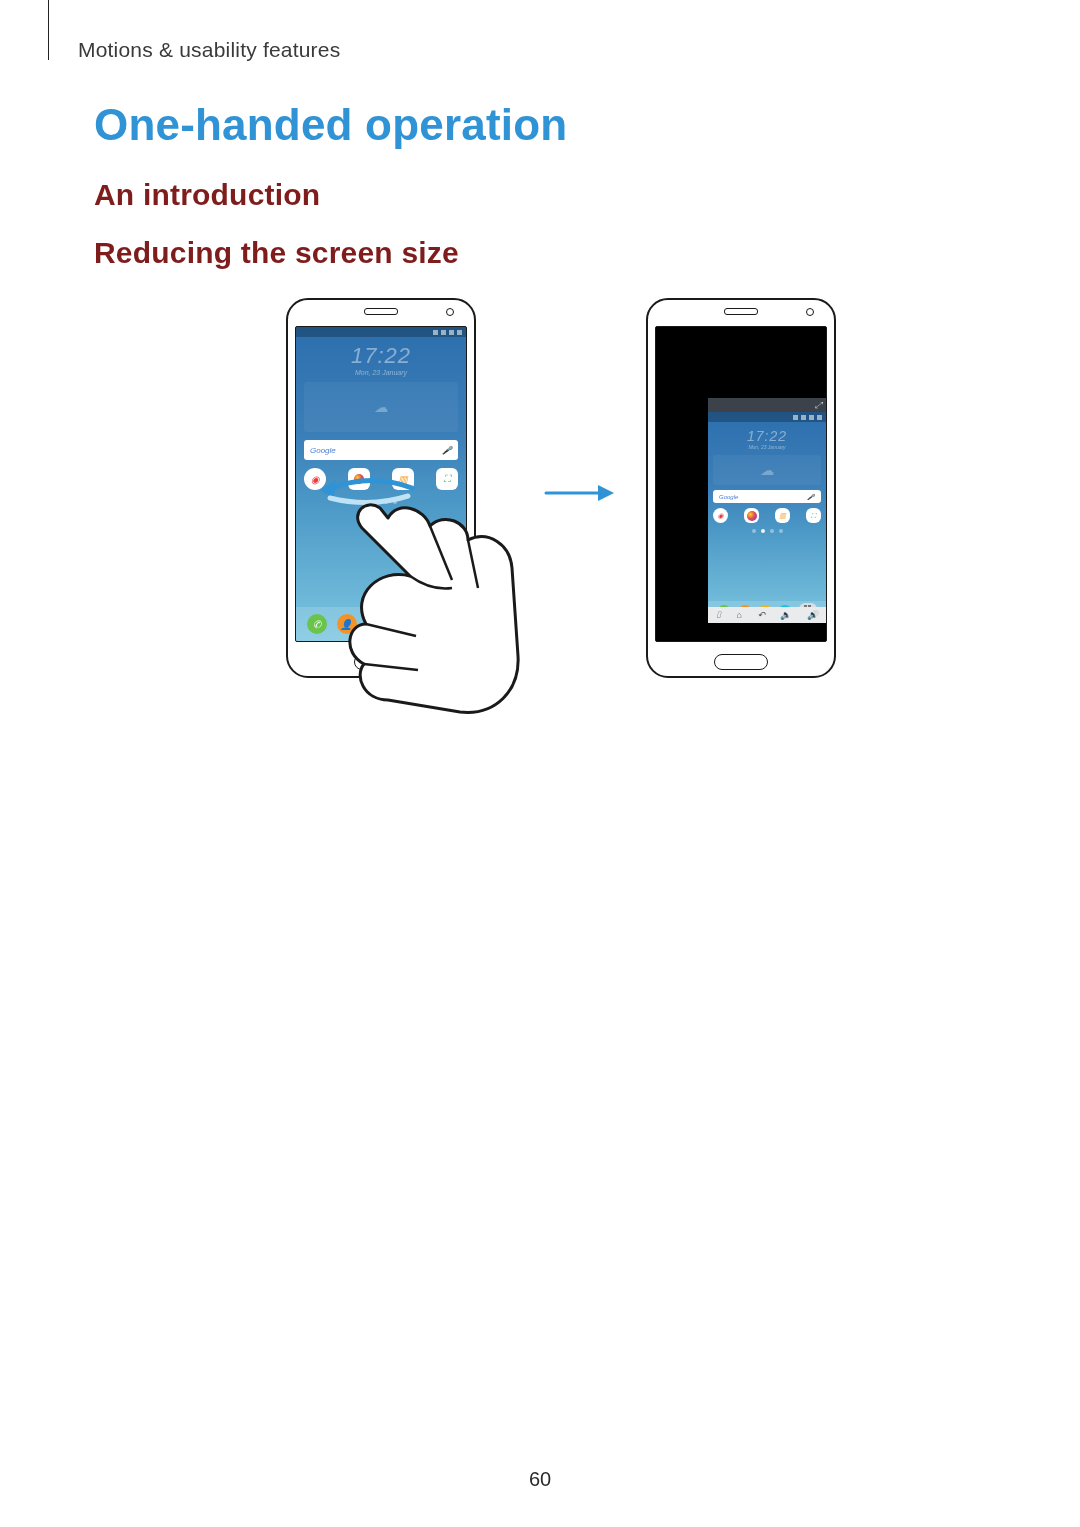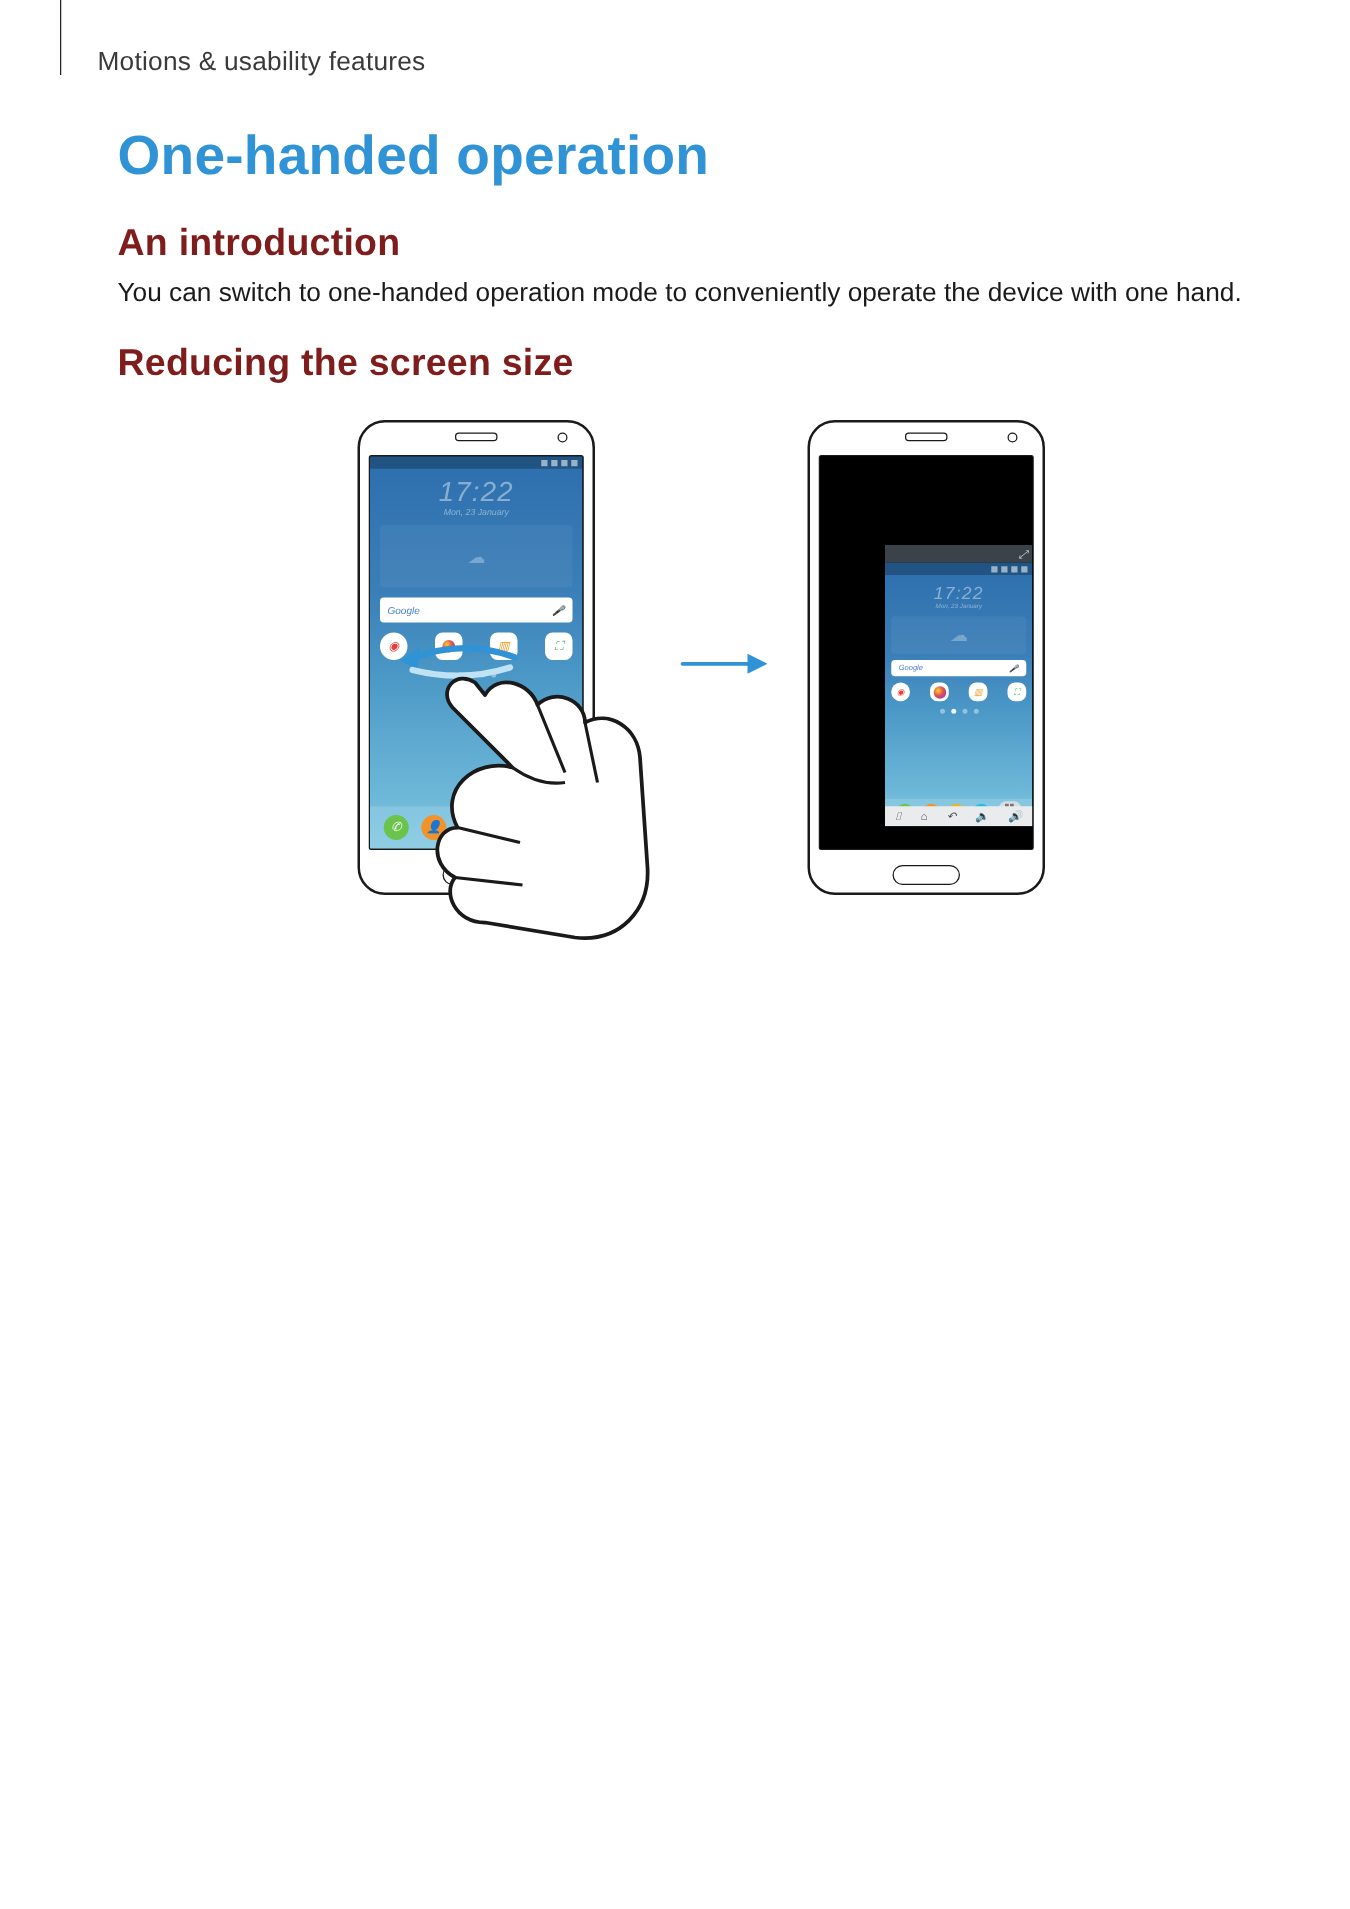--- a/index.html
+++ b/index.html
@@ -216,21 +216,20 @@
 <body>
 
 <div class="page">
   <div class="margin-rule"></div>
   <div class="running-head">Motions &amp; usability features</div>
 
   <div class="content">
     <h1 class="title">One-handed operation</h1>
 
     <h2 class="section">An introduction</h2>
-    <p class="body">You can switch to one-handed operation mode to conveniently operate the device with one hand.</p>
 
     <h2 class="section">Reducing the screen size</h2>
 
     <div class="figure-row">
 
       <div style="position:relative; width:240px; height:430px;">
         <div class="phone" style="position:absolute; left:14px; top:0;">
           <div class="phone-outer"></div>
           <div class="phone-top">
               <div class="speaker"></div>
@@ -392,13 +391,14 @@
               </div>
             </div>
           </div>
         </div>
         <div class="home-btn"></div>
       </div>
 
     </div>
   </div>
 
+  <div class="page-number">60</div>
 </div>
 
 </body></html>

